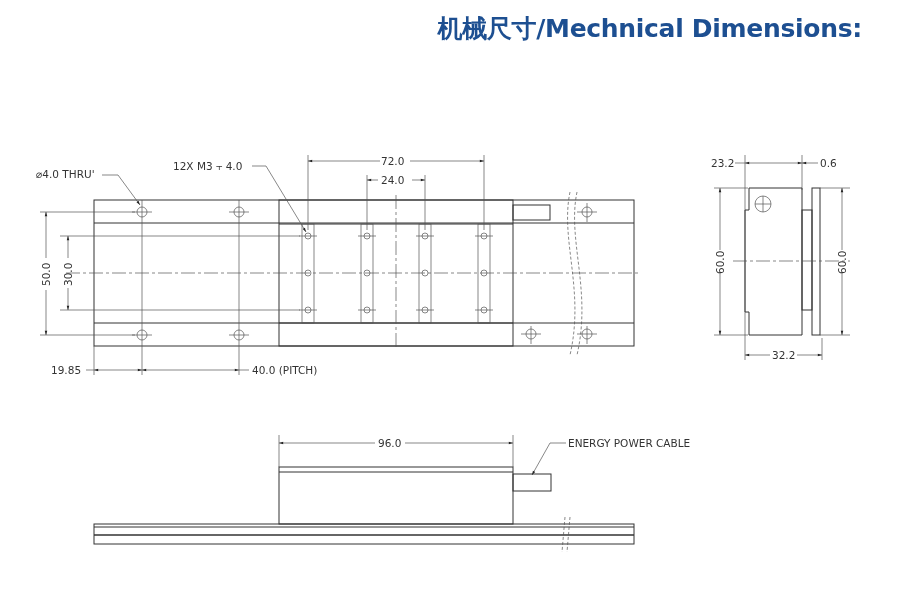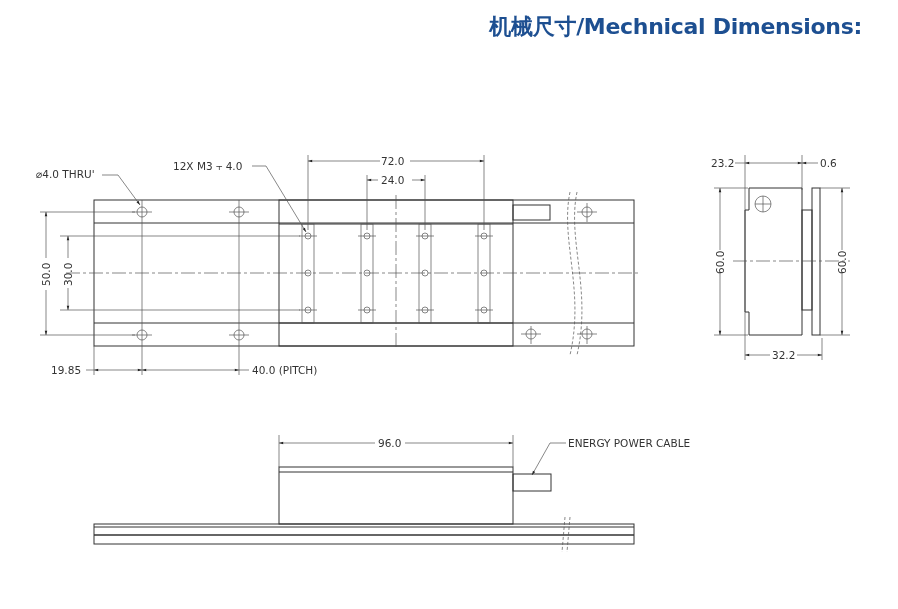--- a/index.html
+++ b/index.html
@@ -1,19 +1,19 @@
 <!DOCTYPE html>
 <html><head>
 <meta charset="utf-8">
 <style>
   html, body { margin: 0; padding: 0; background: #ffffff; }
   body { width: 898px; height: 609px; position: relative; overflow: hidden; font-family: "DejaVu Sans", sans-serif; }
   .title {
     position: absolute; right: 36px; top: 12px;
-    font-family: "DejaVu Sans", sans-serif; font-weight: bold; font-size: 22px;
+    font-family: "DejaVu Sans", sans-serif; font-weight: bold; font-size: 25px;
     color: #1d4f91; letter-spacing: -0.3px; white-space: nowrap;
   }
   svg { position: absolute; left: 0; top: 0; }
   .ln { stroke: #333; stroke-width: 1; fill: none; }
   .thin { stroke: #555; stroke-width: 0.7; fill: none; }
   .ctr { stroke: #555; stroke-width: 0.7; stroke-dasharray: 14 3 3 3; fill: none; }
   .dash { stroke: #555; stroke-width: 0.7; stroke-dasharray: 3 2; fill: none; }
   .lbl { font-family: "DejaVu Sans", sans-serif; font-size: 10.5px; fill: #333; }
 </style>
 </head>

